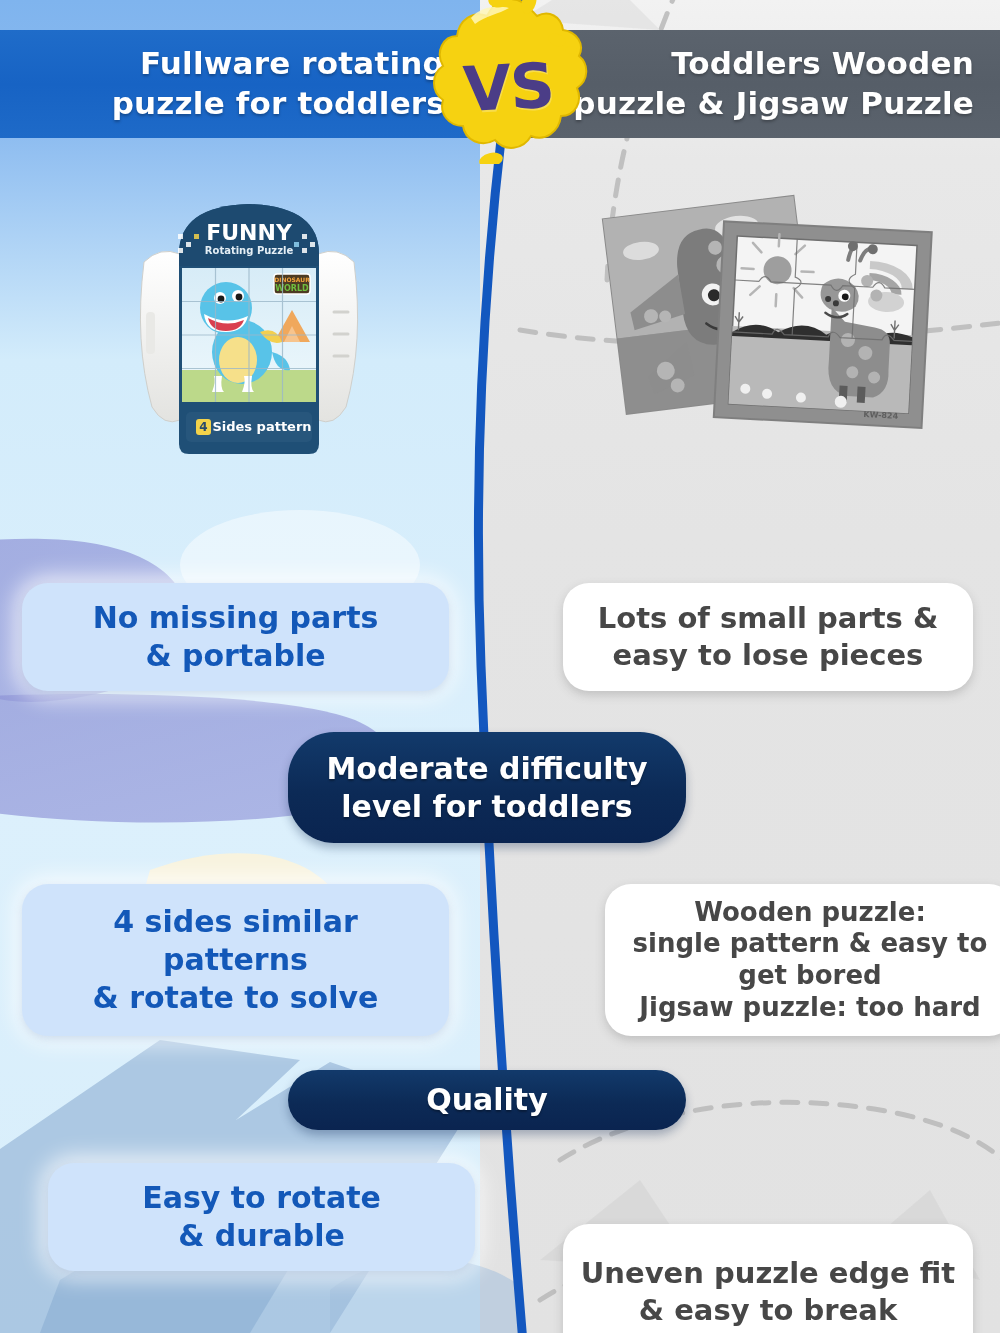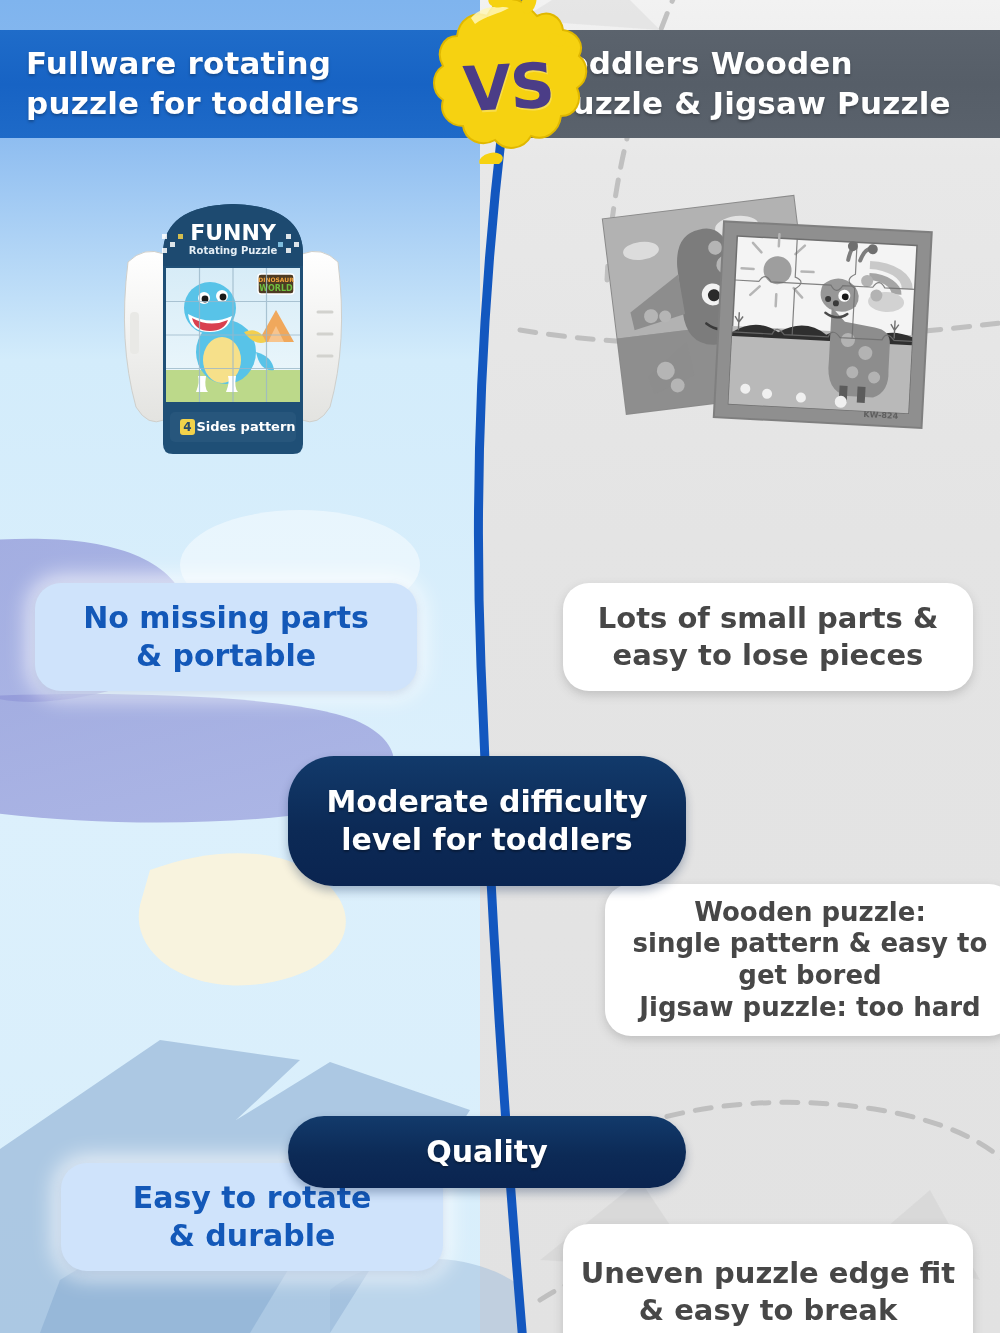--- a/index.html
+++ b/index.html
@@ -18,55 +18,55 @@
     background:linear-gradient(180deg,#f2f2f2 0%,#e8e8e8 12%,#e4e4e4 40%,#e2e2e2 100%);}
 
   .bg-svg{position:absolute;left:0;top:0;width:1000px;height:1333px;}
 
   
   .hdr{position:absolute;top:30px;height:108px;display:flex;align-items:center;
        justify-content:center;box-sizing:border-box;}
   .hdr-left{left:0;width:505px;background:linear-gradient(180deg,#1f6cc9 0%,#1763c4 50%,#1e6ac8 100%);}
   .hdr-right{left:495px;width:505px;background:linear-gradient(180deg,#5b636d 0%,#565e68 50%,#5a626c 100%);}
   .hdr-txt{color:#ffffff;font-family:"DejaVu Sans", sans-serif;font-weight:bold;
-    font-size:31px;line-height:1.28;text-align:left;letter-spacing:.2px;
+    font-size:31px;line-height:1.28;text-align:right;letter-spacing:.2px;
     text-shadow:0 2px 3px rgba(0,0,0,.28);padding:0 26px;}
   .hdr-left .hdr-txt{padding-right:60px;}
   .hdr-right .hdr-txt{padding-left:55px;}
 
   
   .vs-wrap{position:absolute;left:425px;top:-8px;width:165px;height:172px;}
   .vs-txt{position:absolute;left:0;top:0;width:165px;height:172px;
     display:flex;align-items:center;justify-content:center;
     color:#4b3d87;font-family:"DejaVu Sans", sans-serif;font-weight:bold;font-size:62px;
     letter-spacing:-1px;transform:translate(1px,9px) rotate(-3deg);
     text-shadow:1px 2px 0 rgba(255,255,255,.25);}
 
   
-  .prod-left{position:absolute;left:118px;top:192px;width:230px;height:270px;}
+  .prod-left{position:absolute;left:134px;top:192px;width:230px;height:270px;}
   .prod-right{position:absolute;left:598px;top:190px;width:360px;height:270px;}
 
   
   .pill{position:absolute;left:288px;width:398px;
     background:linear-gradient(180deg,#123a6b 0%,#0c2a56 55%,#0a2450 100%);
     border-radius:46px;display:flex;align-items:center;justify-content:center;
     box-shadow:0 5px 10px rgba(10,36,80,.3);z-index:6;}
   .pill-txt{color:#fff;font-family:"DejaVu Sans", sans-serif;font-weight:bold;
     font-size:30px;line-height:1.26;text-align:center;padding:0 18px;
     text-shadow:0 2px 2px rgba(0,0,0,.3);}
   #pill-0{top:493px;height:72px;}
-  #pill-1{top:756px;height:130px;}
-  #pill-2{top:1116px;height:72px;}
+  #pill-1{top:732px;height:111px;}
+  #pill-2{top:1070px;height:60px;}
 
   
   .card{position:absolute;border-radius:26px;display:flex;align-items:center;
     justify-content:center;box-sizing:border-box;z-index:4;}
   .card-txt{font-family:"DejaVu Sans", sans-serif;font-weight:bold;
     text-align:center;line-height:1.27;padding:0 14px;white-space:pre-line;}
-  .card.left{left:35px;width:382px;background:#cfe3fb;
+  .card.left{left:22px;width:427px;background:#cfe3fb;
     box-shadow:0 3px 9px rgba(60,100,160,.18), 0 0 22px 7px rgba(255,255,255,.75);}
   .card.left .card-txt{color:#1358b8;font-size:30px;}
   .card.right{left:563px;width:410px;background:#ffffff;
     box-shadow:0 4px 10px rgba(90,90,90,.25);justify-content:center;}
   .card.right .card-txt{color:#474747;font-size:29px;}
 
   #card-l0{top:583px;height:108px;}
   #card-r0{top:583px;height:108px;}
   #card-l1{top:884px;height:152px;}
   #card-r1{top:884px;height:152px;margin-left:42px;}
@@ -334,20 +334,25 @@
 
   <div class="card left" id="card-l0">
     <div class="card-txt">No missing parts
 &amp; portable</div>
   </div>
   <div class="card right" id="card-r0">
     <div class="card-txt">Lots of small parts &amp;
 easy to lose pieces</div>
   </div>
 
+  <div class="card left" id="card-l1">
+    <div class="card-txt">4 sides similar
+patterns
+&amp; rotate to solve</div>
+  </div>
   <div class="card right" id="card-r1">
     <div class="card-txt">Wooden puzzle:
 single pattern &amp; easy to
 get bored
 Jigsaw puzzle: too hard</div>
   </div>
 
   <div class="card left" id="card-l2">
     <div class="card-txt">Easy to rotate
 &amp; durable</div>

